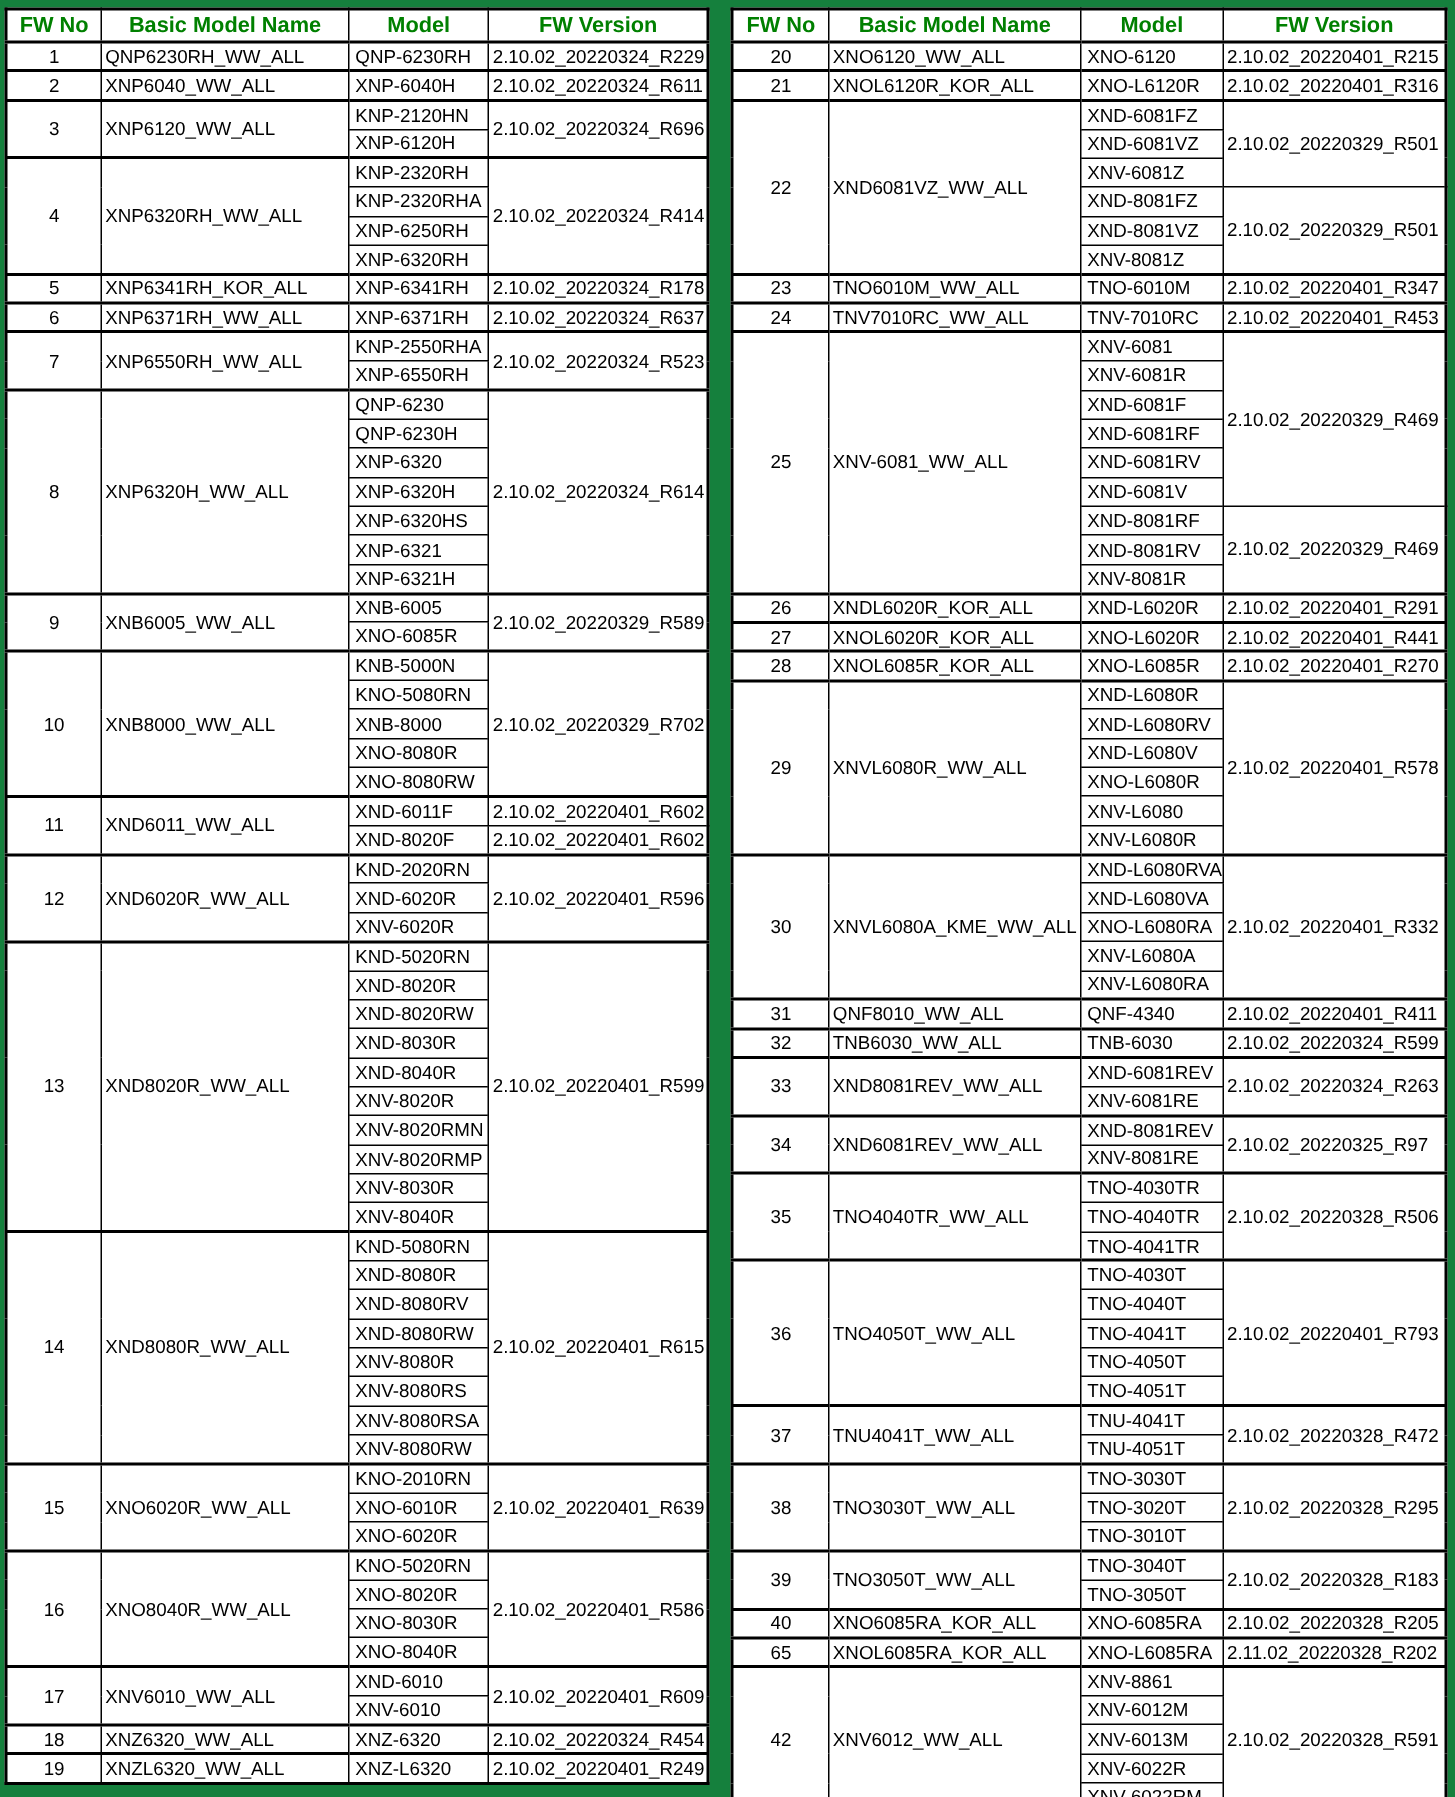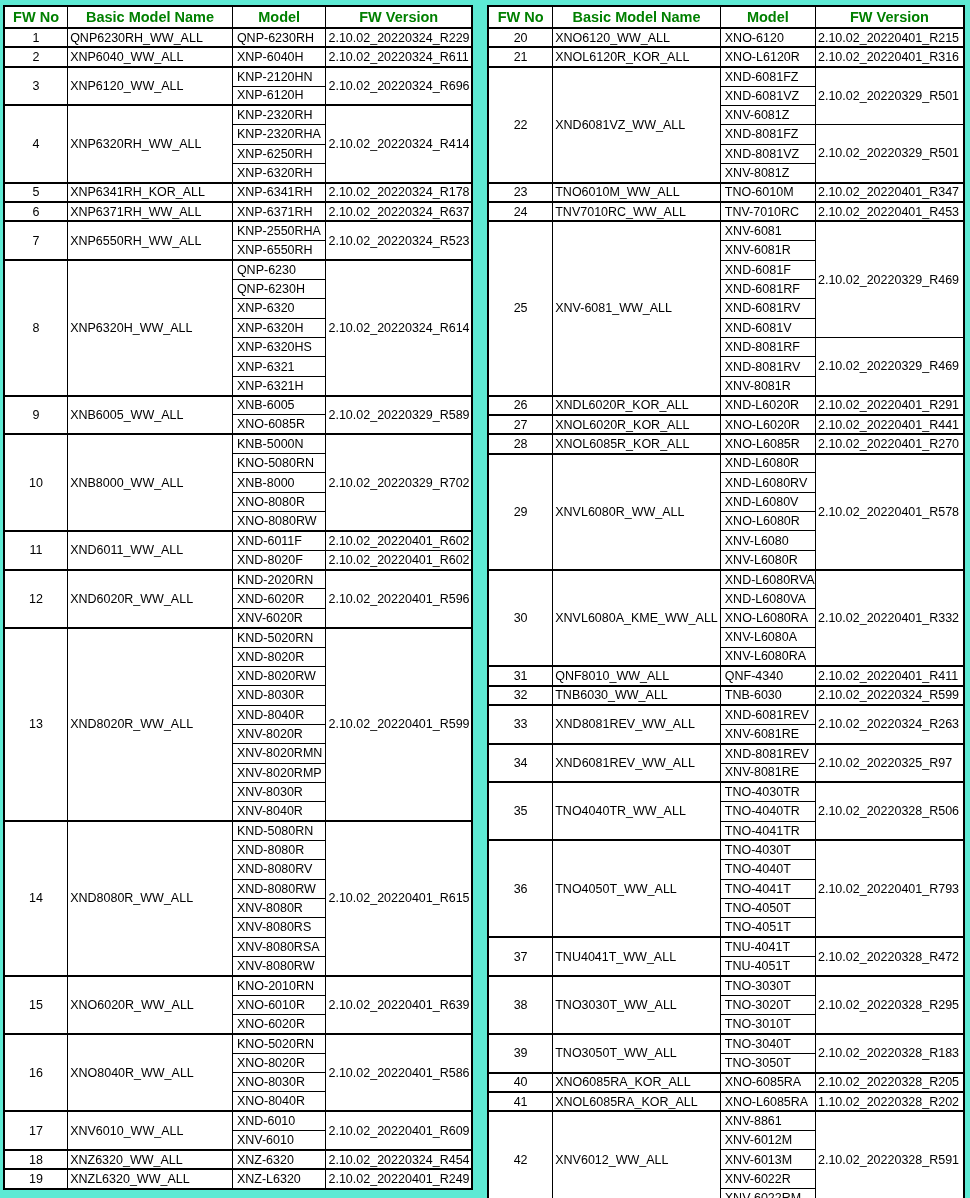--- a/index.html
+++ b/index.html
@@ -52,21 +52,21 @@
   td.col-version { }
   tr.group-start td { border-top: 2px solid #000000; }
   colgroup col.c-no      { width: 13.6%; }
   colgroup col.c-basic   { width: 35.2%; }
   colgroup col.c-model   { width: 20.0%; }
   colgroup col.c-version { width: 31.2%; }
 </style>
 </head>
 <body>
 
-<div class="canvas" style="background: #5eead4;">
+<div class="canvas" style="background: #15803d;">
 
   <table class="fw-table left">
     <colgroup>
       <col class="c-no">
         <col class="c-basic">
         <col class="c-model">
         <col class="c-version">
     </colgroup>
     <thead>
       <tr>
@@ -558,24 +558,24 @@
         <tr>
           <td class="col-model">TNO-3050T</td>
         </tr>
         <tr class="group-start">
           <td class="col-no">40</td>
           <td class="col-basic">XNO6085RA_KOR_ALL</td>
           <td class="col-model">XNO-6085RA</td>
           <td class="col-version">2.10.02_20220328_R205</td>
         </tr>
         <tr class="group-start">
-          <td class="col-no">41</td>
+          <td class="col-no">65</td>
           <td class="col-basic">XNOL6085RA_KOR_ALL</td>
           <td class="col-model">XNO-L6085RA</td>
-          <td class="col-version">1.10.02_20220328_R202</td>
+          <td class="col-version">2.11.02_20220328_R202</td>
         </tr>
         <tr class="group-start">
           <td rowspan="5" class="col-no">42</td>
           <td rowspan="5" class="col-basic">XNV6012_WW_ALL</td>
           <td class="col-model">XNV-8861</td>
           <td rowspan="5" class="col-version">2.10.02_20220328_R591</td>
         </tr>
         <tr>
           <td class="col-model">XNV-6012M</td>
         </tr>

